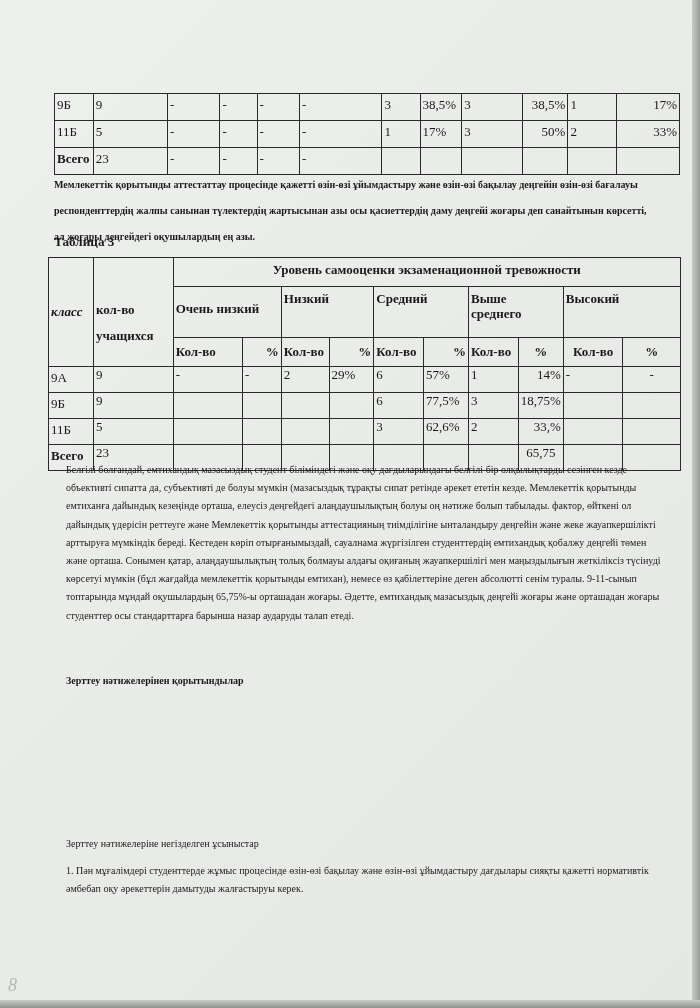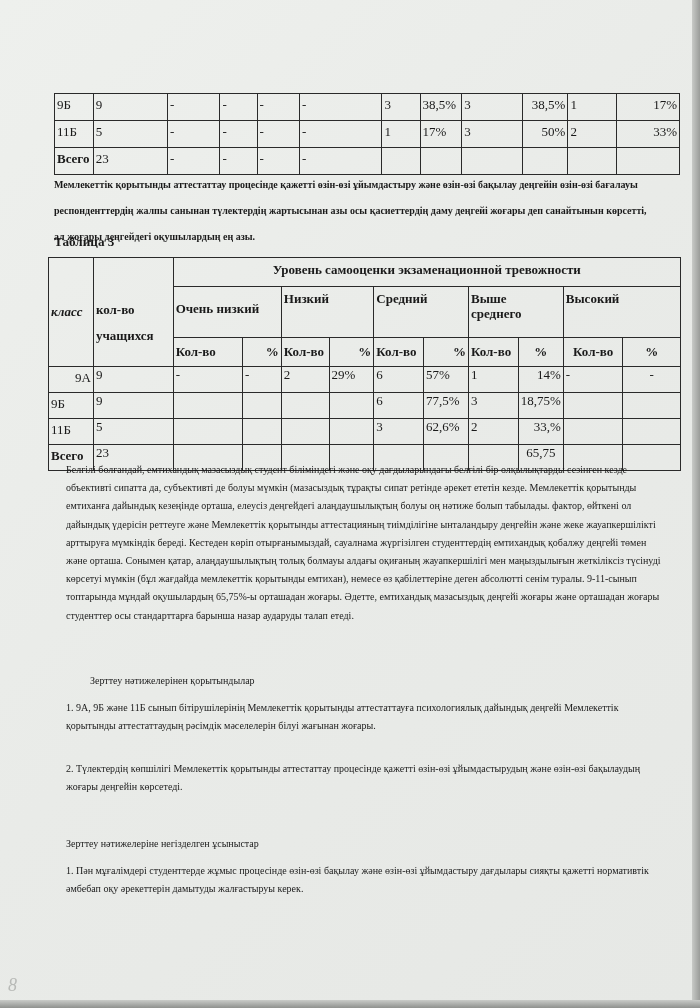--- a/index.html
+++ b/index.html
@@ -50,21 +50,21 @@
 
   #t3 { left: 48px; top: 257px; width: 633px; }
   #t3 td, #t3 th { font-size: 13px; }
   #t3 th { font-weight: bold; }
 
   .body-text {
     position: absolute; left: 66px; width: 600px;
     font-size: 10px; line-height: 18.2px;
   }
   #p-main { top: 461px; }
-  #h-conc { top: 672px; font-weight: normal; margin-left: 24px; }
+  #h-conc { top: 672px; font-weight: bold; }
   #c1 { top: 699px; }
   #c2 { top: 760px; }
   #c3 { top: 797px; }
   #h-rec { top: 835px; }
   #r1 { top: 862px; }
 
   .page-num {
     position: absolute; left: 8px; top: 975px;
     font-size: 18px; color: #b8bab7; font-style: italic;
   }
@@ -178,21 +178,21 @@
       <th class="r" style="vertical-align:middle;">%</th>
       <th style="vertical-align:middle;">Кол-во</th>
       <th class="r" style="vertical-align:middle;">%</th>
       <th style="vertical-align:middle;">Кол-во</th>
       <th class="c" style="vertical-align:middle;">%</th>
       <th class="c" style="vertical-align:middle;">Кол-во</th>
       <th class="c" style="vertical-align:middle;">%</th>
     </tr>
 
     <tr>
-      <td style="height:22px; padding-top:3px;text-align:right;">9А</td>
+      <td style="height:22px; padding-top:3px;">9А</td>
       <td>9</td>
       <td>-</td>
       <td>-</td>
       <td>2</td>
       <td>29%</td>
       <td>6</td>
       <td>57%</td>
       <td>1</td>
       <td class="r">14%</td>
       <td>-</td>
@@ -239,22 +239,20 @@
       <td class="c">65,75</td>
       <td></td>
       <td></td>
     </tr>
   </tbody>
     </table>
 
   <div class="body-text" id="p-main">Белгілі болғандай, емтихандық мазасыздық студент біліміндегі және оқу дағдыларындағы белгілі бір олқылықтарды сезінген кезде объективті сипатта да, субъективті де болуы мүмкін (мазасыздық тұрақты сипат ретінде әрекет ететін кезде. Мемлекеттік қорытынды емтиханға дайындық кезеңінде орташа, елеусіз деңгейдегі алаңдаушылықтың болуы оң нәтиже болып табылады. фактор, өйткені ол дайындық үдерісін реттеуге және Мемлекеттік қорытынды аттестацияның тиімділігіне ынталандыру деңгейін және жеке жауапкершілікті арттыруға мүмкіндік береді. Кестеден көріп отырғанымыздай, сауалнама жүргізілген студенттердің емтихандық қобалжу деңгейі төмен және орташа. Сонымен қатар, алаңдаушылықтың толық болмауы алдағы оқиғаның жауапкершілігі мен маңыздылығын жеткіліксіз түсінуді көрсетуі мүмкін (бұл жағдайда мемлекеттік қорытынды емтихан), немесе өз қабілеттеріне деген абсолютті сенім туралы. 9-11-сынып топтарында мұндай оқушылардың 65,75%-ы орташадан жоғары. Әдетте, емтихандық мазасыздық деңгейі жоғары және орташадан жоғары студенттер осы стандарттарға барынша назар аударуды талап етеді.</div>
 
   <div class="body-text" id="h-conc">Зерттеу нәтижелерінен қорытындылар</div>
-  <div class="body-text" id="c1">1. 9А, 9Б және 11Б сынып бітірушілерінің Мемлекеттік қорытынды аттестаттауға психологиялық дайындық деңгейі Мемлекеттік қорытынды аттестаттаудың рәсімдік мәселелерін білуі жағынан жоғары.</div>
-  <div class="body-text" id="c2">2. Түлектердің көпшілігі Мемлекеттік қорытынды аттестаттау процесінде қажетті өзін-өзі ұйымдастырудың және өзін-өзі бақылаудың жоғары деңгейін көрсетеді.</div>
 
   <div class="body-text" id="h-rec">Зерттеу нәтижелеріне негізделген ұсыныстар</div>
   <div class="body-text" id="r1">1. Пән мұғалімдері студенттерде жұмыс процесінде өзін-өзі бақылау және өзін-өзі ұйымдастыру дағдылары сияқты қажетті нормативтік әмбебап оқу әрекеттерін дамытуды жалғастыруы керек.</div>
 
   <div class="page-num">8</div>
 </div>
 <div class="shadow-edge"></div>
 <div class="bottom-edge"></div>
 
 </body></html>

